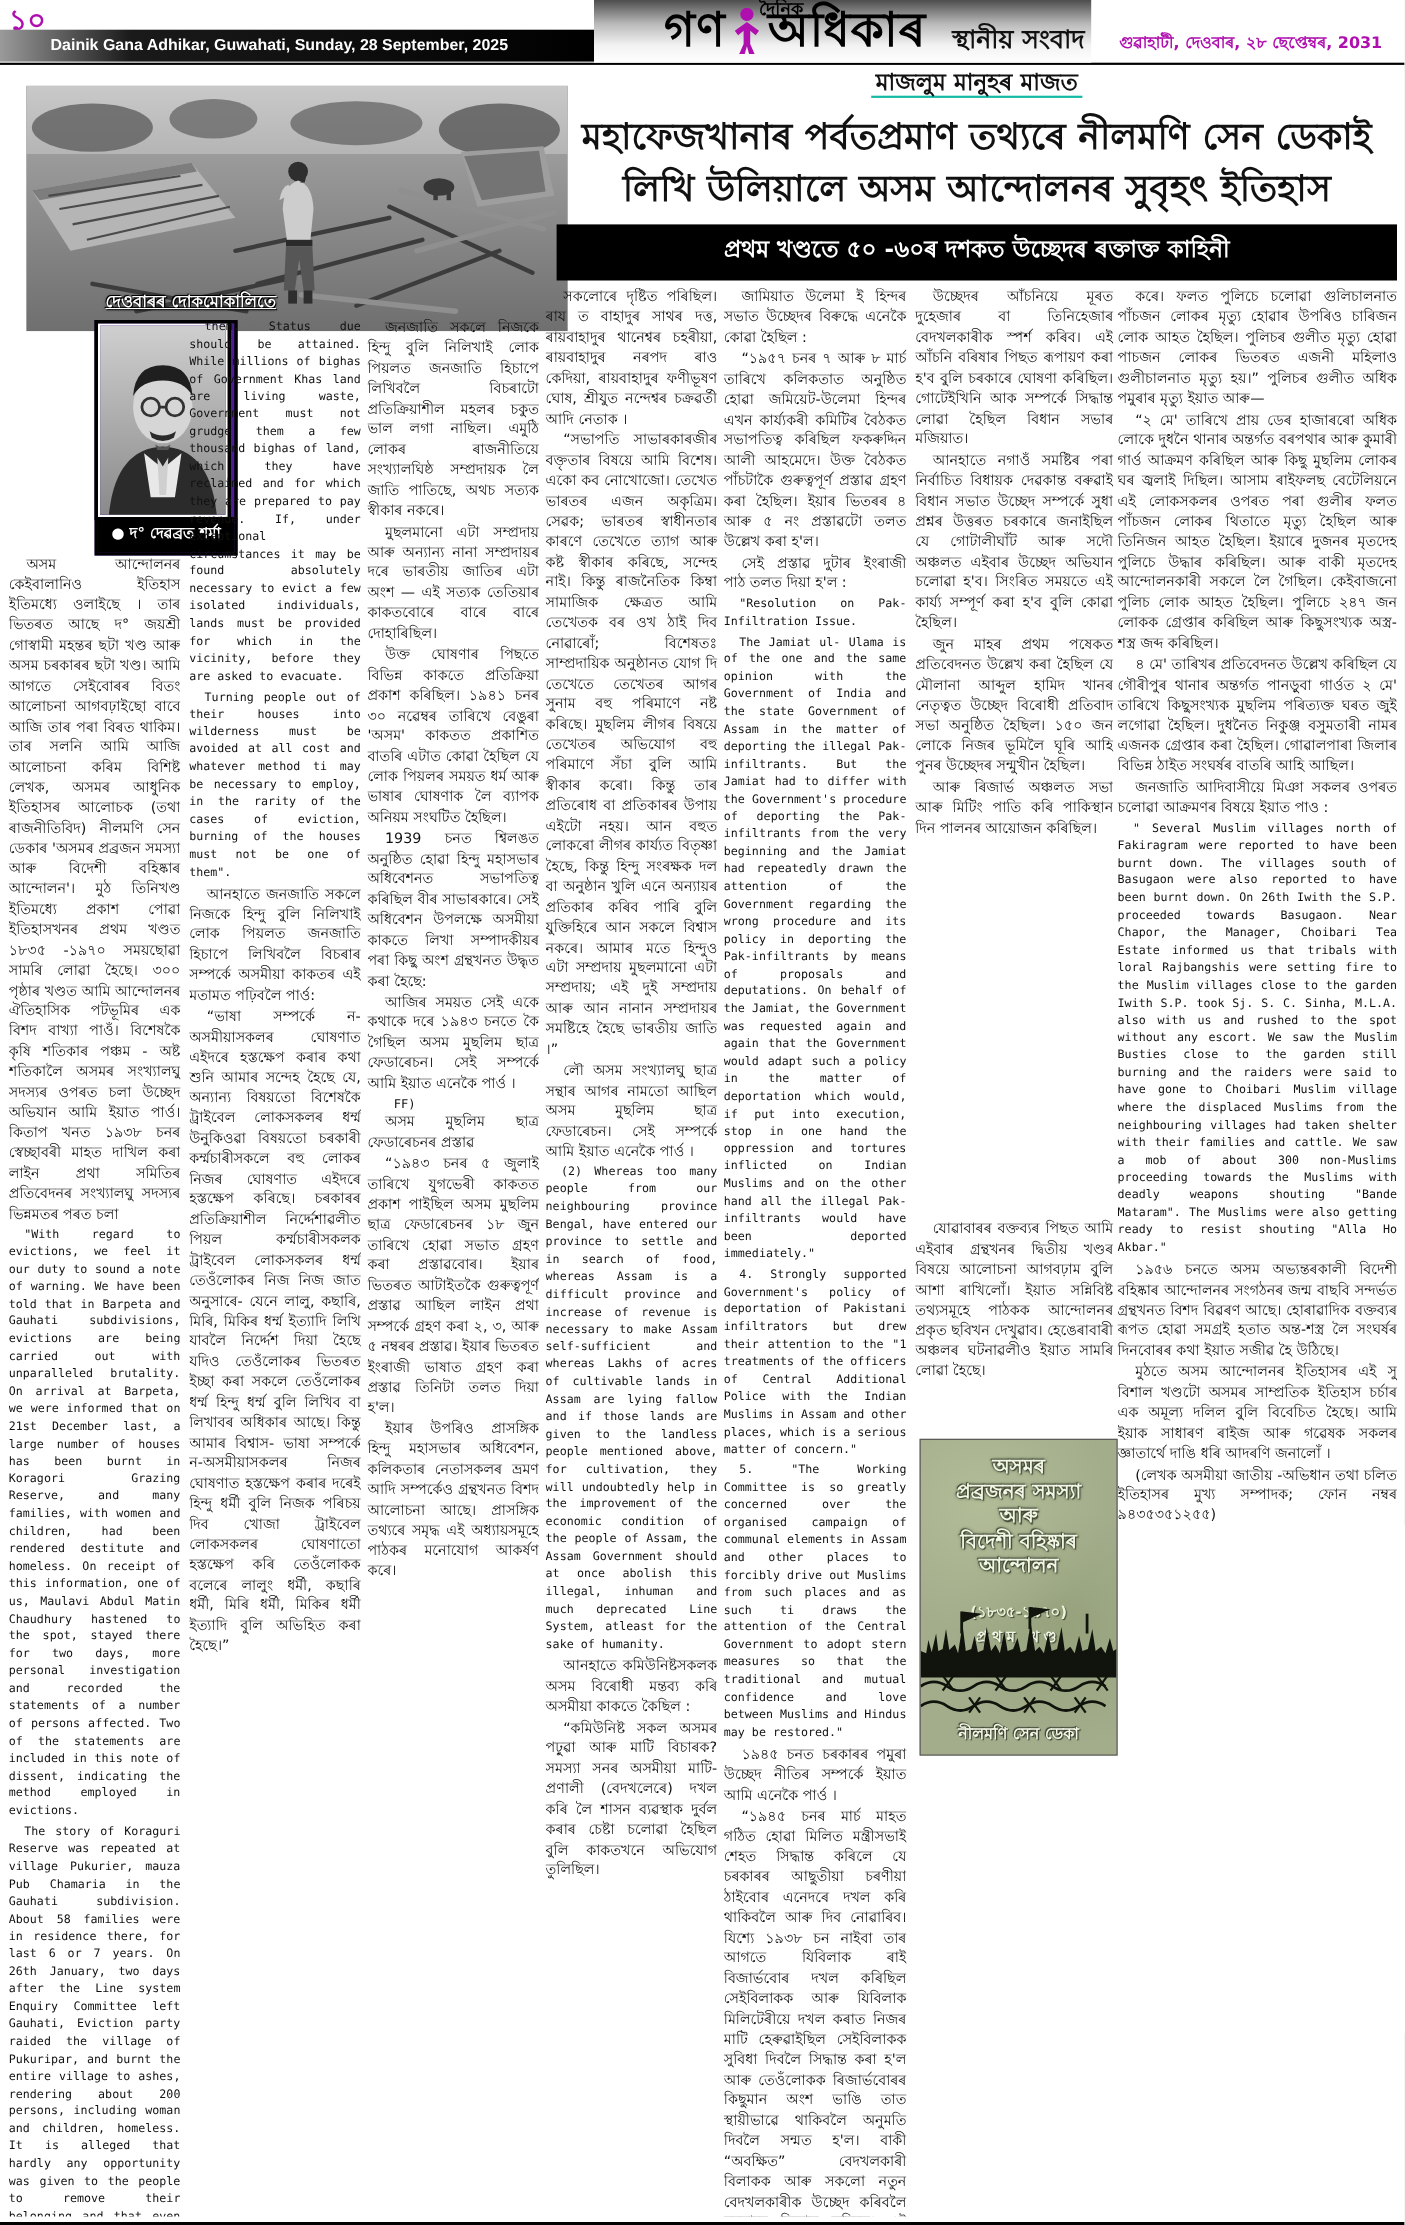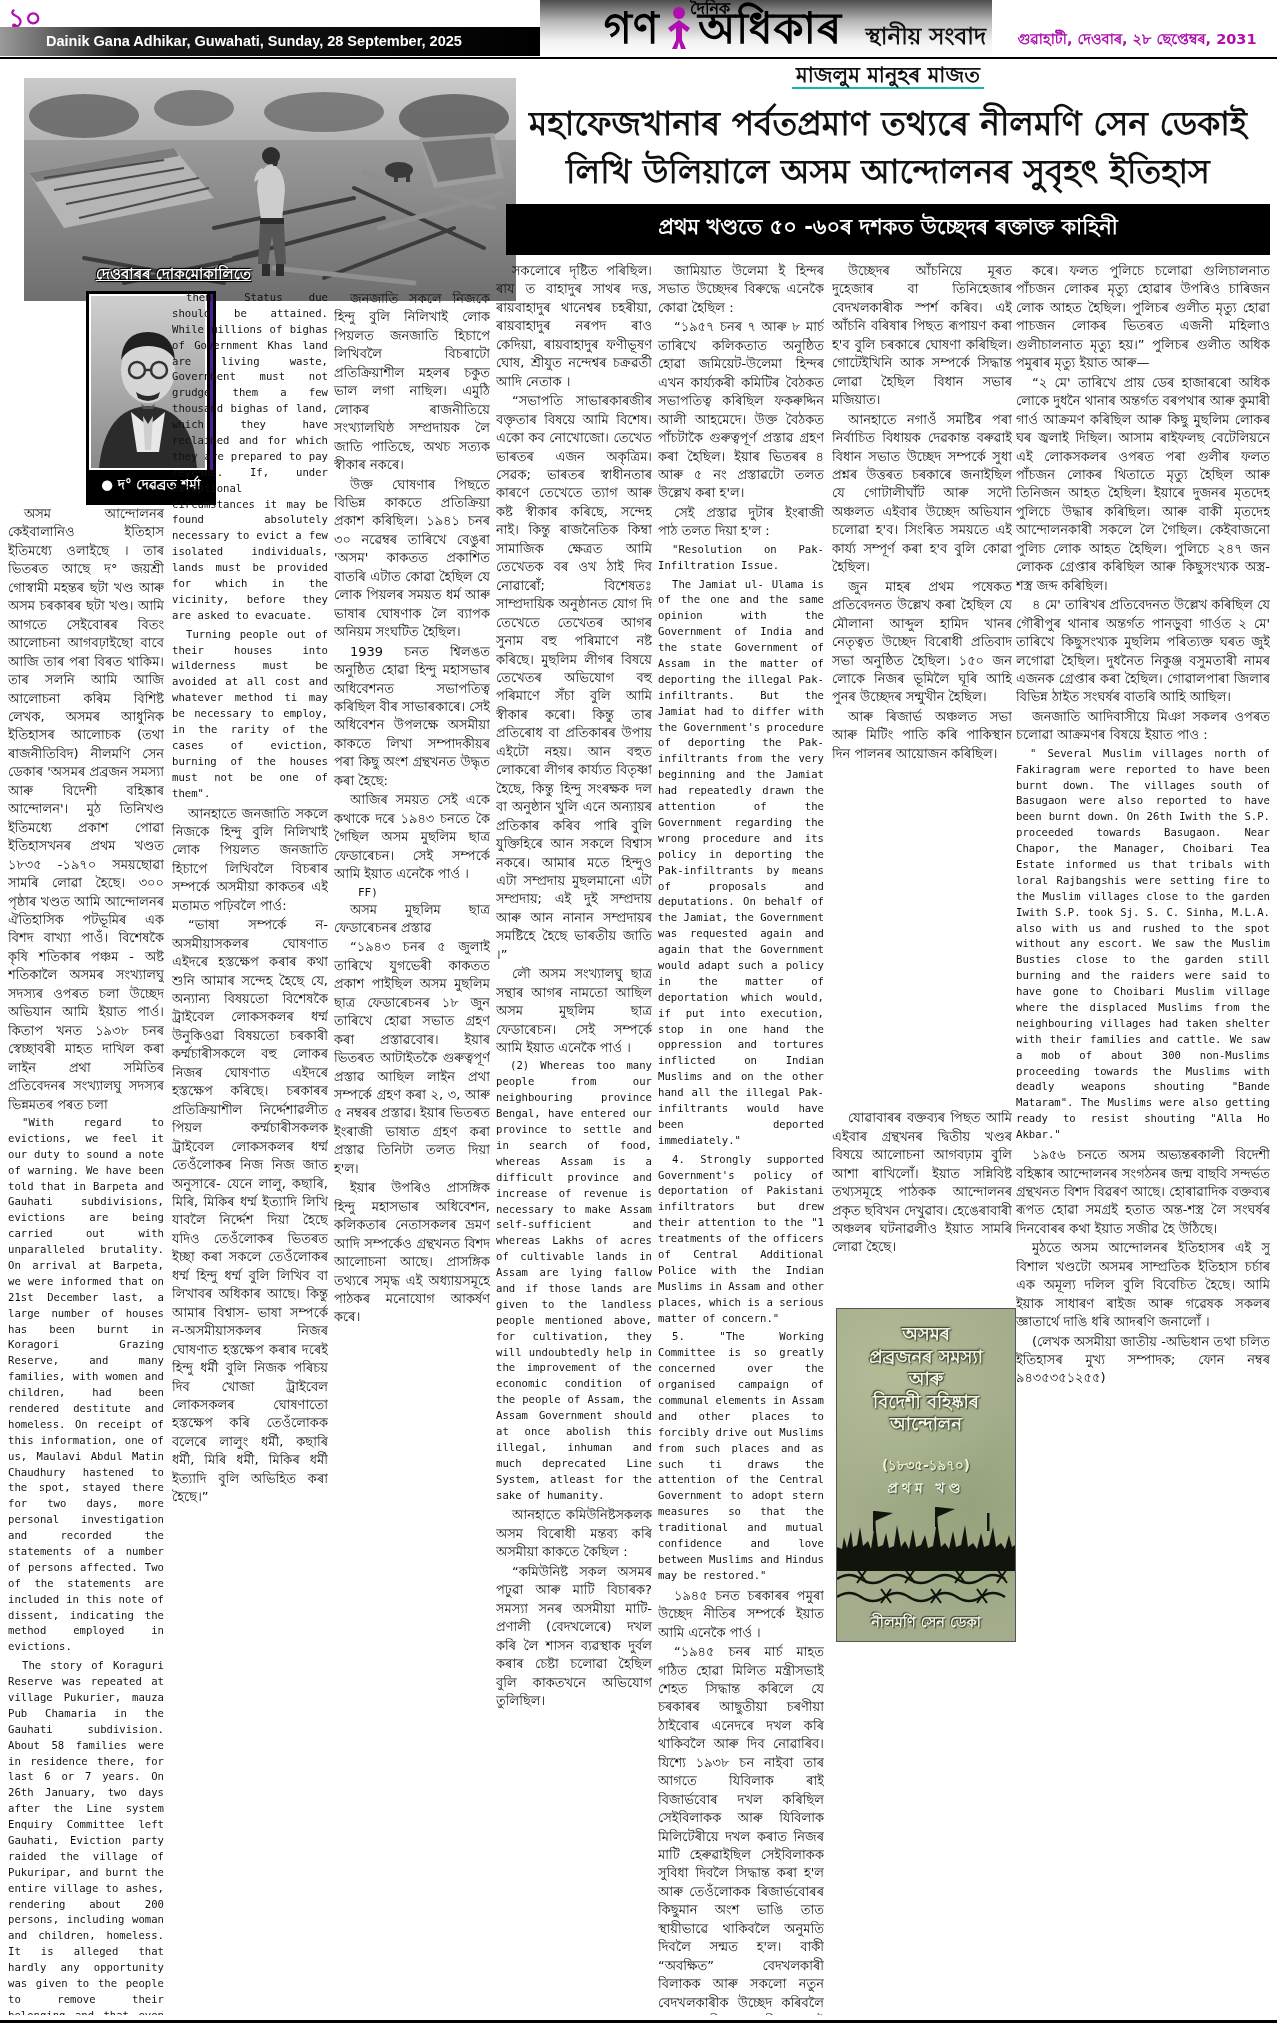--- a/index.html
+++ b/index.html
@@ -46,21 +46,21 @@
   .col{position:absolute;overflow:hidden;}
   .col p{margin:0 0 1px;}
   p.as{font-size:13px;line-height:1.42;text-align:justify;text-indent:16px;word-break:break-word;}
   p.asq{font-size:13px;line-height:1.42;text-align:justify;text-indent:16px;word-break:break-word;}
   p.en{font-family:"DejaVu Sans Mono",monospace;font-size:10.6px;line-height:1.5;text-align:justify;
        text-indent:14px;word-break:break-word;margin-bottom:3px;}
   p.ff{font-family:"DejaVu Sans Mono",monospace;font-size:11px;text-indent:24px;margin:2px 0;}
   .spacer{width:100%;}
 
   
-  .book-cover{position:absolute;left:836px;top:1308px;width:180px;height:334px;box-sizing:border-box;
+  .book-cover{position:absolute;left:836px;top:1308px;width:180px;height:288px;box-sizing:border-box;
       border:1px solid #555;background:
         radial-gradient(circle at 30% 20%, #b2bc97 0%, rgba(0,0,0,0) 45%),
         radial-gradient(circle at 75% 60%, #96a27c 0%, rgba(0,0,0,0) 50%),
         #a3ad8c;
       z-index:5;}
   .bc-title{position:absolute;left:0;top:14px;width:100%;text-align:center;color:#f2f6e4;font-weight:900;
       line-height:1.25;text-shadow:1px 1px 1px #3c4430,-1px -1px 1px #3c4430,0 0 3px #3c4430;}
   .bc-title div{font-size:18px;}
   .bc-years{position:absolute;left:0;top:146px;width:100%;text-align:center;color:#eef3da;font-size:13.5px;
       font-weight:bold;text-shadow:1px 1px 1px #3c4430;}
@@ -197,20 +197,21 @@
         <p class="en">The story of Koraguri Reserve was repeated at village Pukurier, mauza Pub Chamaria in the Gauhati subdivision. About 58 families were in residence there, for last 6 or 7 years. On 26th January, two days after the Line system Enquiry Committee left Gauhati, Eviction party raided the village of Pukuripar, and burnt the entire village to ashes, rendering about 200 persons, including woman and children, homeless. It is alleged that hardly any opportunity was given to the people to remove their belonging and that even articles of daily use, taken out of the house, were thrown into</p>
       </div>
       <div class="col" style="left: 164px; top: 28px; width: 156px; height: 1725px;">
         <p class="en">them. Status due should be attained. While millions of bighas of Government Khas land are living waste, Government must not grudge them a few thousand bighas of land, which they have reclaimed and for which they are prepared to pay revenue. If, under exceptional circumstances it may be found absolutely necessary to evict a few isolated individuals, lands must be provided for which in the vicinity, before they are asked to evacuate.</p>
         <p class="en">Turning people out of their houses into wilderness must be avoided at all cost and whatever method ti may be necessary to employ, in the rarity of the cases of eviction, burning of the houses must not be one of them".</p>
         <p class="as">আনহাতে জনজাতি সকলে নিজকে হিন্দু বুলি নিলিখাই লোক পিয়লত জনজাতি হিচাপে লিখিবলৈ বিচৰাৰ সম্পৰ্কে অসমীয়া কাকতৰ এই মতামত পঢ়িবলৈ পাৰ্ও:</p>
         <p class="asq">“ভাষা সম্পৰ্কে ন-অসমীয়াসকলৰ ঘোষণাত এইদৰে হস্তক্ষেপ কৰাৰ কথা শুনি আমাৰ সন্দেহ হৈছে যে, অন্যান্য বিষয়তো বিশেষকৈ ট্ৰাইবেল লোকসকলৰ ধৰ্ম্ম উনুকিওৱা বিষয়তো চৰকাৰী কৰ্ম্মচাৰীসকলে বহু লোকৰ নিজৰ ঘোষণাত এইদৰে হস্তক্ষেপ কৰিছে। চৰকাৰৰ প্ৰতিক্ৰিয়াশীল নিৰ্দ্দেশাৱলীত পিয়ল কৰ্ম্মচাৰীসকলক ট্ৰাইবেল লোকসকলৰ ধৰ্ম্ম তেওঁলোকৰ নিজ নিজ জাত অনুসাৰে- যেনে লালু, কছাৰি, মিৰি, মিকিৰ ধৰ্ম্ম ইত্যাদি লিখি যাবলৈ নিৰ্দ্দেশ দিয়া হৈছে যদিও তেওঁলোকৰ ভিতৰত ইচ্ছা কৰা সকলে তেওঁলোকৰ ধৰ্ম্ম হিন্দু ধৰ্ম্ম বুলি লিখিব বা লিখাবৰ অধিকাৰ আছে। কিন্তু আমাৰ বিশ্বাস- ভাষা সম্পৰ্কে ন-অসমীয়াসকলৰ নিজৰ ঘোষণাত হস্তক্ষেপ কৰাৰ দৰেই হিন্দু ধৰ্মী বুলি নিজক পৰিচয় দিব খোজা ট্ৰাইবেল লোকসকলৰ ঘোষণাতো হস্তক্ষেপ কৰি তেওঁলোকক বলেৰে লালুং ধৰ্মী, কছাৰি ধৰ্মী, মিৰি ধৰ্মী, মিকিৰ ধৰ্মী ইত্যাদি বুলি অভিহিত কৰা হৈছে।”</p>
       </div>
       <div class="col" style="left: 326px; top: 28px; width: 156px; height: 1725px;">
         <p class="as">জনজাতি সকলে নিজকে হিন্দু বুলি নিলিখাই লোক পিয়লত জনজাতি হিচাপে লিখিবলৈ বিচৰাটো প্ৰতিক্ৰিয়াশীল মহলৰ চকুত ভাল লগা নাছিল। এমুঠি লোকৰ ৰাজনীতিয়ে সংখ্যালঘিষ্ঠ সম্প্ৰদায়ক লৈ জাতি পাতিছে, অথচ সত্যক স্বীকাৰ নকৰে।</p>
+        <p class="as">মুছলমানো এটা সম্প্ৰদায় আৰু অন্যান্য নানা সম্প্ৰদায়ৰ দৰে ভাৰতীয় জাতিৰ এটা অংশ — এই সত্যক তেতিয়াৰ কাকতবোৰে বাৰে বাৰে দোহাৰিছিল।</p>
         <p class="as">উক্ত ঘোষণাৰ পিছতে বিভিন্ন কাকতে প্ৰতিক্ৰিয়া প্ৰকাশ কৰিছিল। ১৯৪১ চনৰ ৩০ নৱেম্বৰ তাৰিখে বেঙুৰা 'অসম' কাকতত প্ৰকাশিত বাতৰি এটাত কোৱা হৈছিল যে লোক পিয়লৰ সময়ত ধৰ্ম আৰু ভাষাৰ ঘোষণাক লৈ ব্যাপক অনিয়ম সংঘটিত হৈছিল।</p>
         <p class="as">1939 চনত শ্বিলঙত অনুষ্ঠিত হোৱা হিন্দু মহাসভাৰ অধিবেশনত সভাপতিত্ব কৰিছিল বীৰ সাভাৰকাৰে। সেই অধিবেশন উপলক্ষে অসমীয়া কাকতে লিখা সম্পাদকীয়ৰ পৰা কিছু অংশ গ্ৰন্থখনত উদ্ধৃত কৰা হৈছে:</p>
         <p class="as">আজিৰ সময়ত সেই একে কথাকে দৰে ১৯৪৩ চনতে কৈ গৈছিল অসম মুছলিম ছাত্ৰ ফেডাৰেচন। সেই সম্পৰ্কে আমি ইয়াত এনেকৈ পাৰ্ও ।</p>
         <p class="ff">FF)</p>
         <p class="as">অসম মুছলিম ছাত্ৰ ফেডাৰেচনৰ প্ৰস্তাৱ</p>
         <p class="asq">“১৯৪৩ চনৰ ৫ জুলাই তাৰিখে যুগভেৰী কাকতত প্ৰকাশ পাইছিল অসম মুছলিম ছাত্ৰ ফেডাৰেচনৰ ১৮ জুন তাৰিখে হোৱা সভাত গ্ৰহণ কৰা প্ৰস্তাৱবোৰ। ইয়াৰ ভিতৰত আটাইতকৈ গুৰুত্বপূৰ্ণ প্ৰস্তাৱ আছিল লাইন প্ৰথা সম্পৰ্কে গ্ৰহণ কৰা ২, ৩, আৰু ৫ নম্বৰৰ প্ৰস্তাৱ। ইয়াৰ ভিতৰত ইংৰাজী ভাষাত গ্ৰহণ কৰা প্ৰস্তাৱ তিনিটা তলত দিয়া হ'ল।</p>
         <p class="as">ইয়াৰ উপৰিও প্ৰাসঙ্গিক হিন্দু মহাসভাৰ অধিবেশন, কলিকতাৰ নেতাসকলৰ ভ্ৰমণ আদি সম্পৰ্কেও গ্ৰন্থখনত বিশদ আলোচনা আছে। প্ৰাসঙ্গিক তথ্যৰে সমৃদ্ধ এই অধ্যায়সমূহে পাঠকৰ মনোযোগ আকৰ্ষণ কৰে।</p>
       </div>
       <div class="col" style="left: 488px; top: 0px; width: 156px; height: 1753px;">
         <p class="as">সকলোৰে দৃষ্টিত পৰিছিল।ৰায ত বাহাদুৰ সাথৰ দত্ত, ৰায়বাহাদুৰ থানেশ্বৰ চহৰীয়া, ৰায়বাহাদুৰ নৰপদ ৰাও কেদিয়া, ৰায়বাহাদুৰ ফণীভূষণ ঘোষ, শ্ৰীযুত নন্দেশ্বৰ চক্ৰৱৰ্তী আদি নেতাক ।</p>

